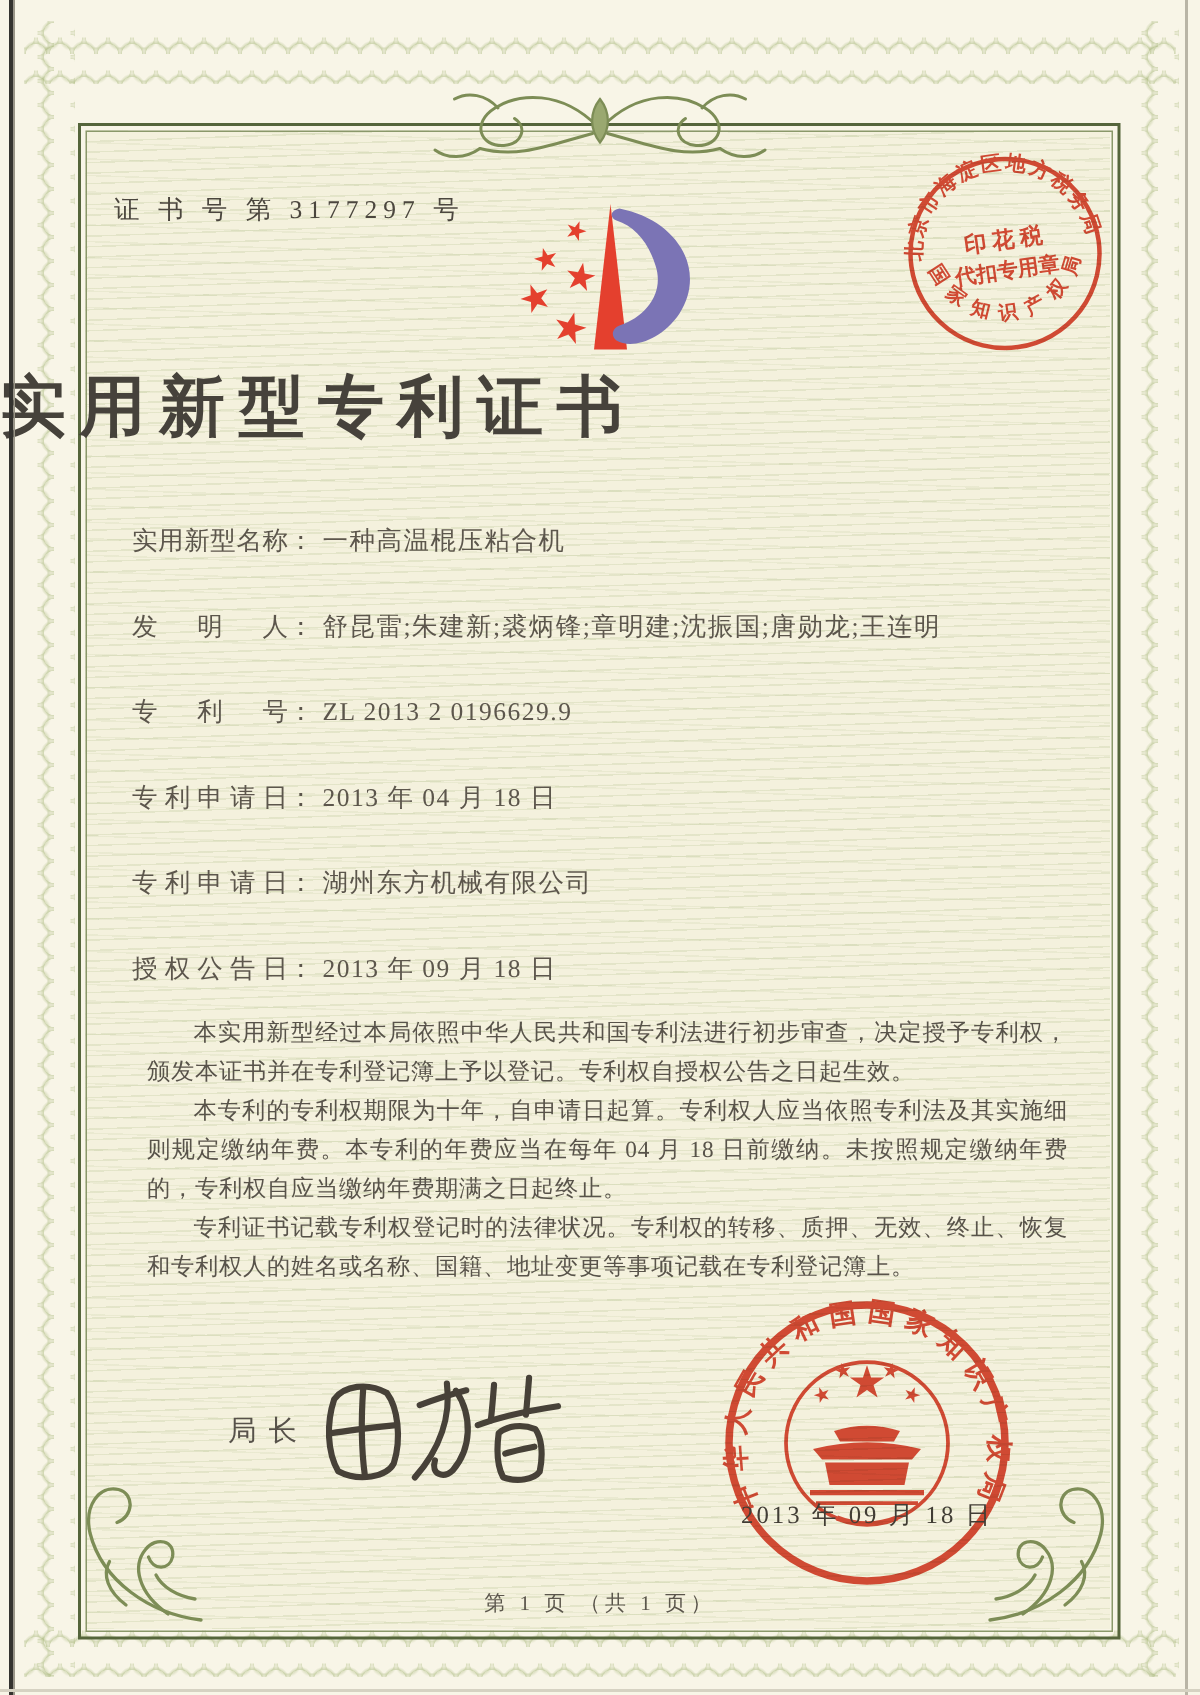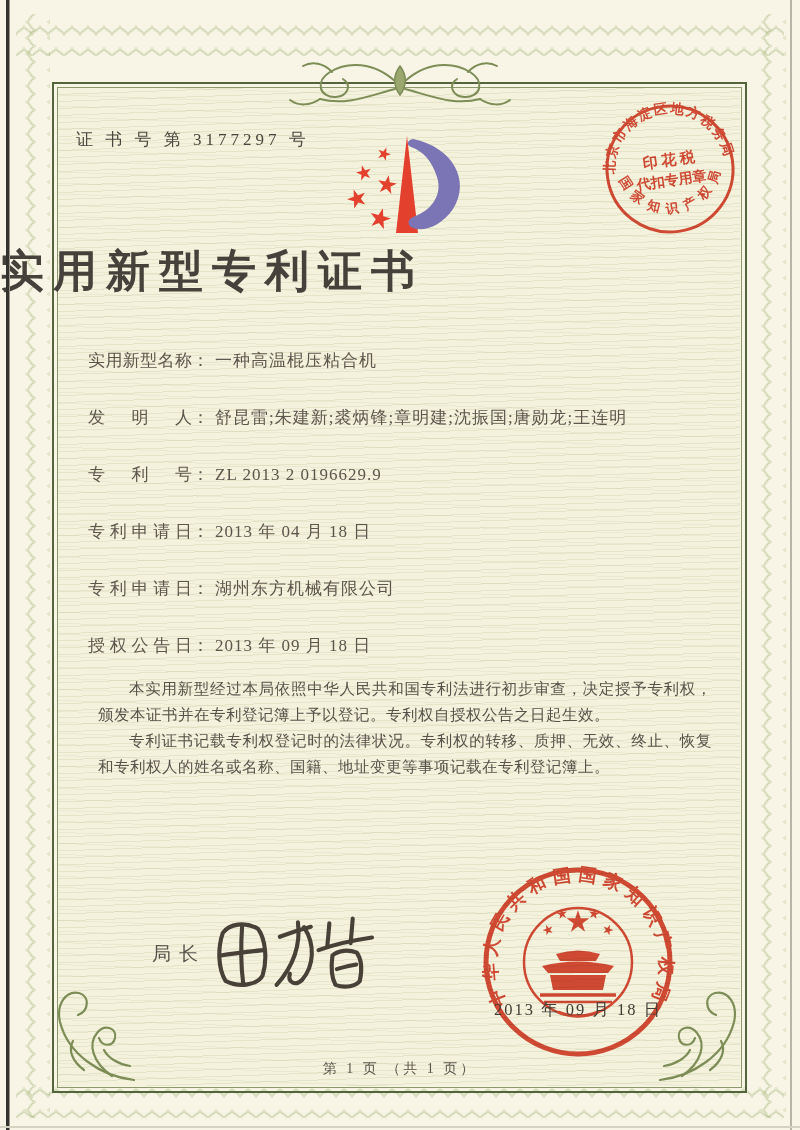--- a/index.html
+++ b/index.html
@@ -177,20 +177,21 @@
     <div class="field-row">
       <span class="f-label">专利申请日</span><span class="f-colon">：</span><span class="f-value">湖州东方机械有限公司</span>
     </div>
     <div class="field-row">
       <span class="f-label">授权公告日</span><span class="f-colon">：</span><span class="f-value">2013 年 09 月 18 日</span>
     </div>
   </div>
 
   <div class="paras">
     <p>本实用新型经过本局依照中华人民共和国专利法进行初步审查，决定授予专利权，颁发本证书并在专利登记簿上予以登记。专利权自授权公告之日起生效。</p>
+    <p>本专利的专利权期限为十年，自申请日起算。专利权人应当依照专利法及其实施细则规定缴纳年费。本专利的年费应当在每年 04 月 18 日前缴纳。未按照规定缴纳年费的，专利权自应当缴纳年费期满之日起终止。</p>
     <p>专利证书记载专利权登记时的法律状况。专利权的转移、质押、无效、终止、恢复和专利权人的姓名或名称、国籍、地址变更等事项记载在专利登记簿上。</p>
   </div>
 
   <div class="sig-title">局长</div>
   <svg class="sig-svg" width="178" height="98" viewBox="0 0 180 100">
     <g fill="none" stroke="#474138" stroke-width="4.2" stroke-linecap="round" stroke-linejoin="round" transform="rotate(-2 90 50)">
       <path d="M 18,30 C 12,46 12,66 19,79 C 33,87 52,84 57,75 C 63,58 61,37 54,27 C 41,19 25,21 18,30 Z"></path>
       <path d="M 38,23 C 36,42 35,62 37,82"></path>
       <path d="M 15,53 C 30,51 45,50 59,49"></path>
       <path d="M 76,36 C 88,32 99,29 108,27"></path>

